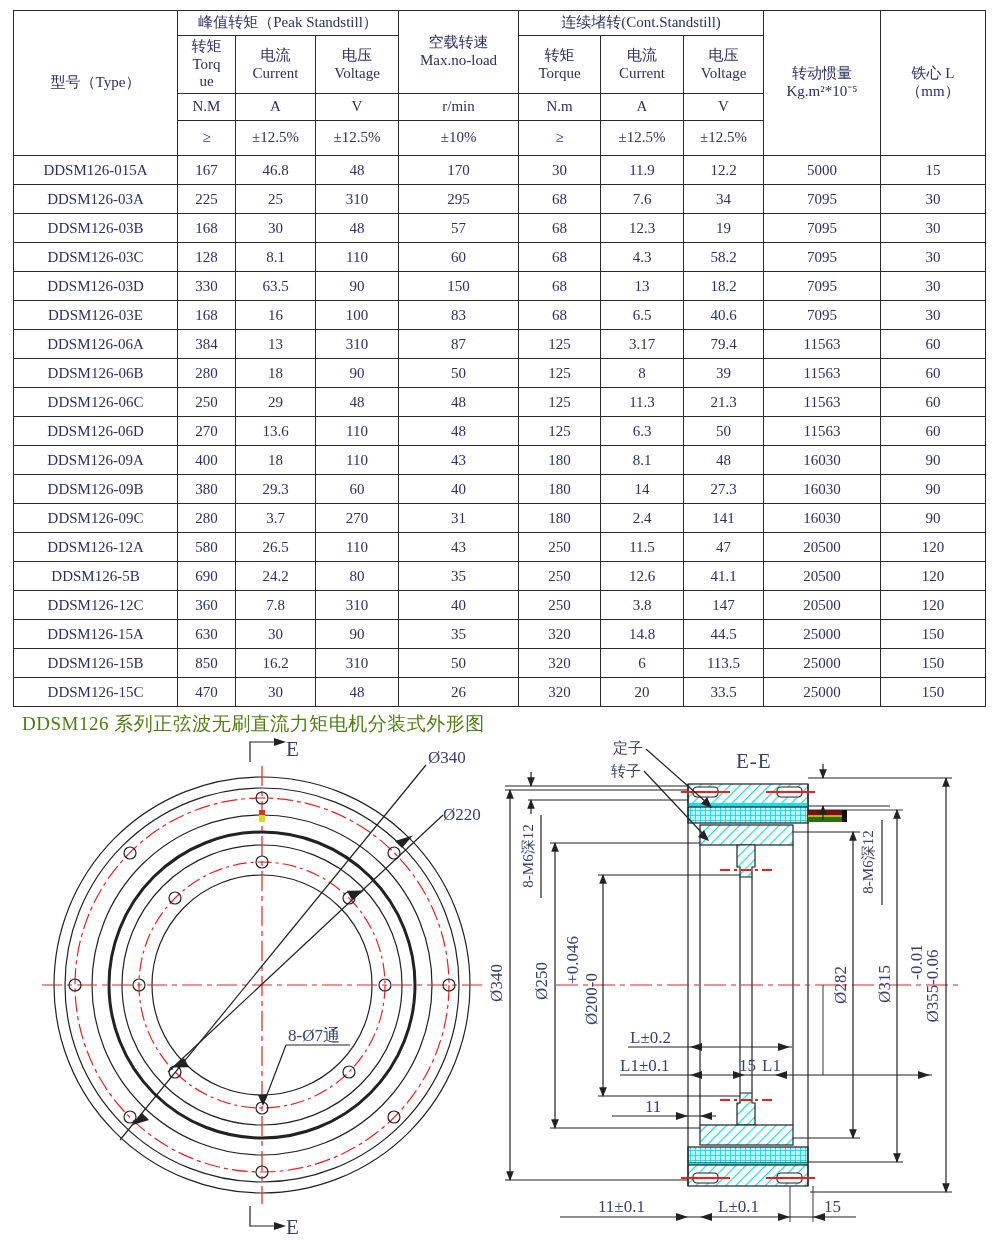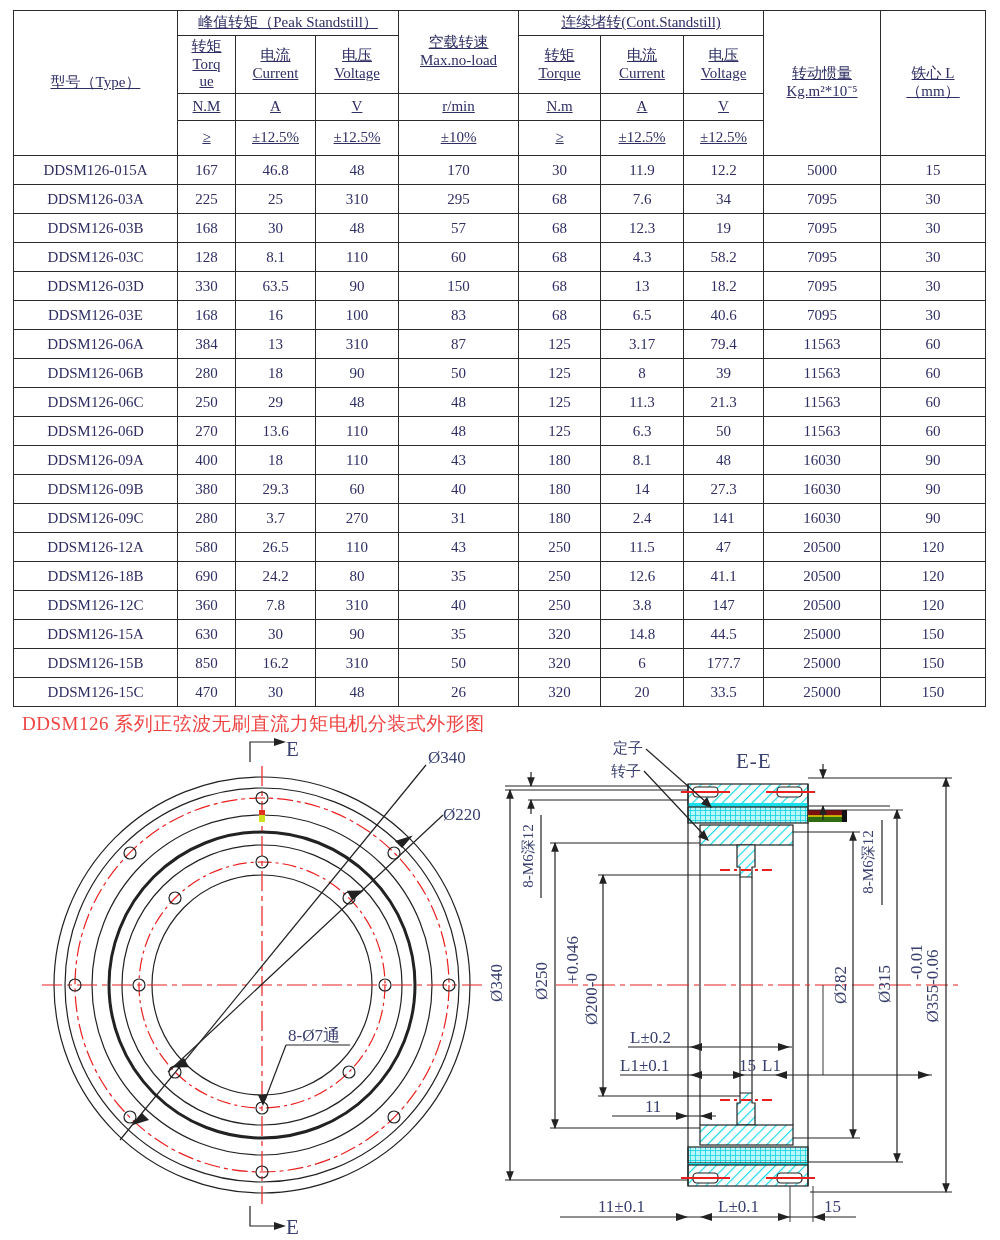--- a/index.html
+++ b/index.html
@@ -12,29 +12,29 @@
     position:absolute;left:13px;top:10px;width:972px;
     border-collapse:collapse;table-layout:fixed;
   }
   table.spec th, table.spec td{
     border:1.6px solid #2b2b2b;
     text-align:center;vertical-align:middle;
     font-family:"Liberation Serif",serif;
     font-size:15px;color:#2e2e63;padding:0;
     overflow:hidden;
   }
-  table.spec th{font-weight:normal;white-space:pre-line;line-height:1.18;text-decoration:underline;}
+  table.spec th{font-weight:normal;white-space:pre-line;line-height:1.18;}
   tr.hr1{height:25px;} tr.hr2{height:58px;} tr.hr3{height:27px;} tr.hr4{height:35px;}
   tr.data{height:29px;}
   td.model{text-align:left;padding-left:9px;}
   td.late{vertical-align:bottom;padding-bottom:3px;}
   
   .caption{
     position:absolute;left:22px;top:711px;width:960px;
-    font-size:19px;color:#ef4444;letter-spacing:0.5px;
+    font-size:19px;color:#4d7c0f;letter-spacing:0.5px;
   }
   
   .drawing{position:absolute;left:0;top:736px;width:1000px;height:504px;}
   svg text{font-family:"Liberation Serif","DejaVu Sans",serif;fill:#39406e;}
   .dim{font-size:17px;}
   .dimc{font-size:15px;}
   .see{font-size:21px;letter-spacing:1px;}
 </style>
 </head>
 <body>
@@ -261,21 +261,21 @@
         <td>26.5</td>
         <td>110</td>
         <td>43</td>
         <td>250</td>
         <td>11.5</td>
         <td>47</td>
         <td class="late">20500</td>
         <td class="late">120</td>
       </tr>
       <tr class="data">
-        <td class="model">DDSM126-18B</td>
+        <td class="model">DDSM126-5B</td>
         <td>690</td>
         <td>24.2</td>
         <td>80</td>
         <td>35</td>
         <td>250</td>
         <td>12.6</td>
         <td>41.1</td>
         <td class="late">20500</td>
         <td class="late">120</td>
       </tr>
@@ -304,21 +304,21 @@
         <td class="late">150</td>
       </tr>
       <tr class="data">
         <td class="model">DDSM126-15B</td>
         <td>850</td>
         <td>16.2</td>
         <td>310</td>
         <td>50</td>
         <td>320</td>
         <td>6</td>
-        <td>177.7</td>
+        <td>113.5</td>
         <td class="late">25000</td>
         <td class="late">150</td>
       </tr>
       <tr class="data">
         <td class="model">DDSM126-15C</td>
         <td>470</td>
         <td>30</td>
         <td>48</td>
         <td>26</td>
         <td>320</td>

